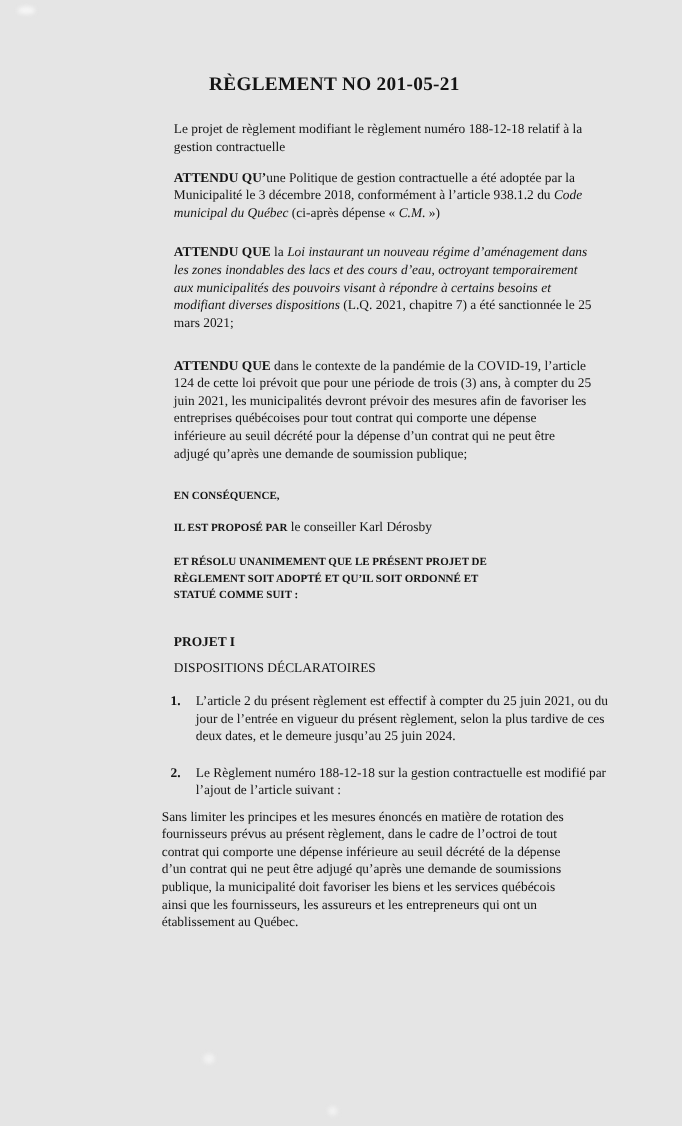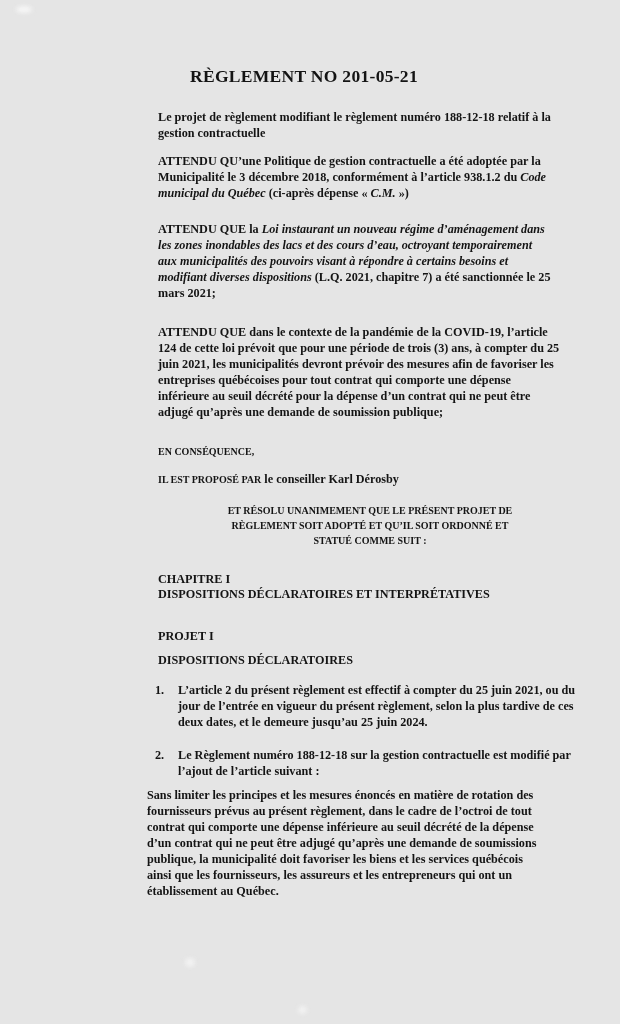--- a/index.html
+++ b/index.html
@@ -28,33 +28,33 @@
     font-size: 17.5px;
     font-weight: bold;
     letter-spacing: 0.3px;
     white-space: pre;
   }
   .para {
     margin: 0;
     font-size: 12.2px;
     line-height: 16px;
   }
-  .seg { white-space: pre; font-weight: bold; }
+  .seg { white-space: pre; }
   .b { font-weight: bold; margin-top: 38px; }
   .i { font-style: italic; }
   .caps { font-size: 10px; }
   .tight { line-height: 15px; }
   .p-subject     { margin-top: 22px; }
   .p-politique   { margin-top: 12px; }
   .p-loi         { margin-top: 20px; }
   .p-covid       { margin-top: 23px; }
   .p-avis        { margin-top: 26px; }
   .p-consequence { margin-top: 24px; }
   .p-propose     { margin-top: 11px; }
-  .p-resolu      { margin-top: 15px; text-align: center; }
+  .p-resolu      { margin-top: 15px; }
   .chapitre      { margin-top: 24px; line-height: 15px; }
   .section       { margin-top: 26px; }
   .section-sub   { margin-top: 8px; }
   .item { display: flex; margin-left: -11px; font-size: 12.2px; line-height: 16px; }
   .item-1   { margin-top: 14px; }
   .item-2   { margin-top: 17px; }
   .item-101 { margin-top: 8px; }
   .num {
     flex: 0 0 31px;
     font-weight: bold;
@@ -103,21 +103,20 @@
 
 
     <p class="para p-consequence caps"><span class="seg b">EN CONSÉQUENCE,</span></p>
 
     <p class="para p-propose"><span class="seg b caps">IL EST PROPOSÉ PAR</span><span class="seg"> le conseiller Karl Dérosby</span></p>
 
     <p class="para p-resolu caps tight"><span class="seg b">ET RÉSOLU UNANIMEMENT QUE LE PRÉSENT PROJET DE
 RÈGLEMENT SOIT ADOPTÉ ET QU’IL SOIT ORDONNÉ ET
 STATUÉ COMME SUIT :</span></p>
 
-    <p class="para chapitre"><span class="seg b">CHAPITRE I</span><br><span class="seg">DISPOSITIONS DÉCLARATOIRES ET INTERPRÉTATIVES</span></p>
 
     <p class="para section"><span class="seg b">PROJET I</span></p>
 
     <p class="para section-sub"><span class="seg">DISPOSITIONS DÉCLARATOIRES</span></p>
 
     <div class="item item-1">
         <span class="num n-indent seg">1.</span>
         <span class="itext seg">L’article 2 du présent règlement est effectif à compter du 25 juin 2021, ou du
 jour de l’entrée en vigueur du présent règlement, selon la plus tardive de ces
 deux dates, et le demeure jusqu’au 25 juin 2024.</span>

